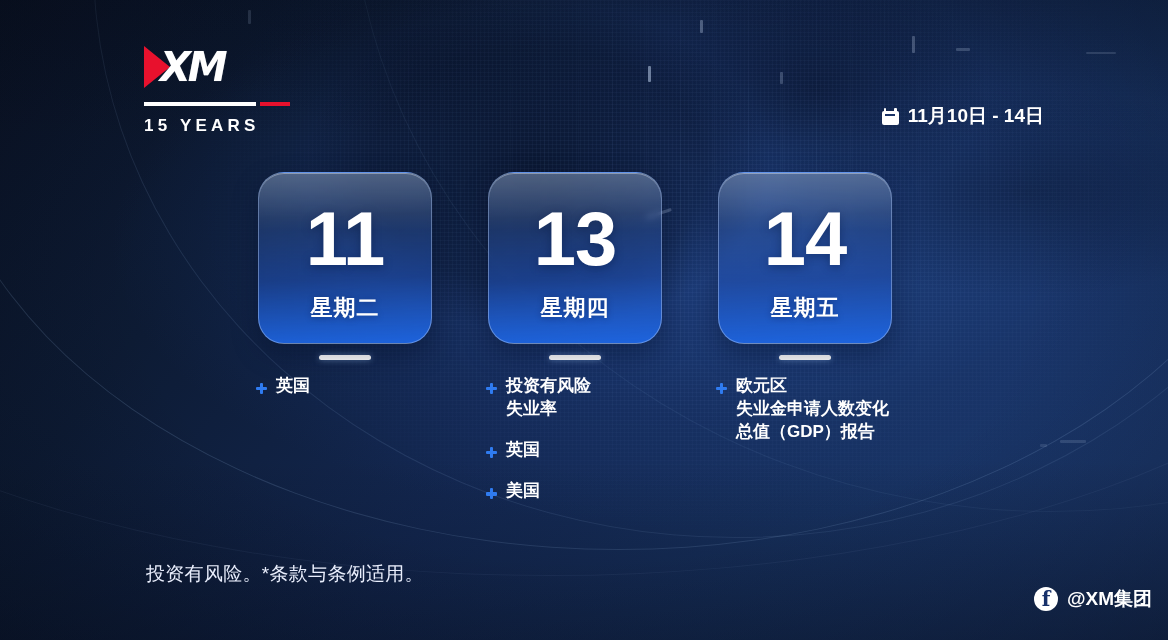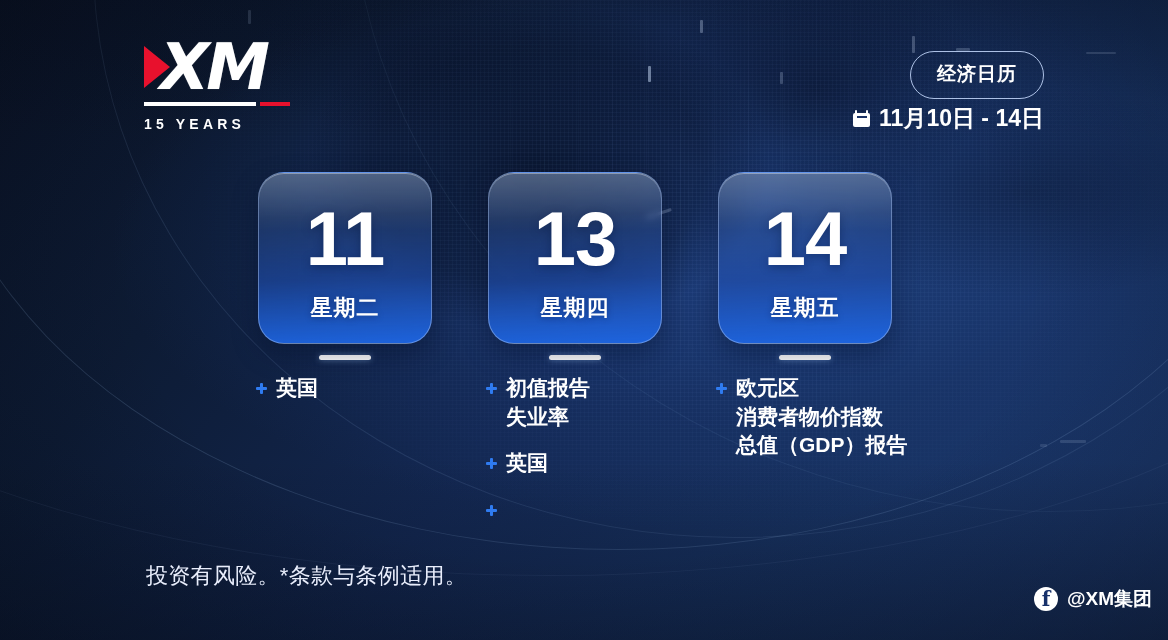--- a/index.html
+++ b/index.html
@@ -89,47 +89,47 @@
   .logo-arrow {
     position:absolute; left:0; top:12px;
     width:0; height:0;
     border-top:21px solid transparent;
     border-bottom:21px solid transparent;
     border-left:26px solid #e8112d;
   }
   .logo-xm {
     position:absolute; left:16px; top:0;
     font-family:"DejaVu Sans", sans-serif;
-    font-size:64px; font-weight:bold; font-style:italic;
+    font-size:40px; font-weight:bold; font-style:italic;
     letter-spacing:-3px; color:#ffffff; line-height:66px;
     text-shadow:0 0 1px rgba(255,255,255,.4);
   }
   .logo-rule { position:relative; height:5px; margin-top:2px; }
   .logo-rule .white { position:absolute; left:0; top:0; width:112px; height:4px; background:#ffffff; }
   .logo-rule .red   { position:absolute; left:116px; top:0; width:30px; height:4px; background:#e8112d; }
   .logo-years {
     margin-top:9px;
-    font-size:14px; font-weight:bold; letter-spacing:4.2px;
+    font-size:17px; font-weight:bold; letter-spacing:4.2px;
     color:#ffffff;
   }
 
   
   .pill {
     position:absolute; right:124px; top:51px;
     padding:9px 26px 11px;
     border:1.6px solid rgba(200,220,255,0.85);
     border-radius:26px;
     color:#ffffff; font-size:19px; font-weight:bold;
     letter-spacing:1px;
     white-space:nowrap;
   }
   .daterange {
     position:absolute; right:124px; top:103px;
     display:flex; align-items:center; gap:9px;
-    color:#ffffff; font-size:23px; font-weight:bold;
+    color:#ffffff; font-size:19px; font-weight:bold;
     white-space:nowrap;
   }
   .cal-icon { width:17px; height:17px; position:relative; flex:0 0 auto; }
   .cal-icon i { position:absolute; display:block; background:#ffffff; }
   .cal-icon .body { left:0; top:3px; width:17px; height:14px; border-radius:2px; }
   .cal-icon .notch { left:3.5px; top:6px; width:10px; height:2px; background:#1a3266; }
   .cal-icon .l1 { left:2px; top:0; width:2.4px; height:5px; border-radius:1px; }
   .cal-icon .l2 { right:2px; top:0; width:2.4px; height:5px; border-radius:1px; }
 
   
@@ -194,28 +194,28 @@
   .events.c2 { left:716px; width:230px; }
 
   .event { display:flex; gap:9px; margin-bottom:18px; }
   .event:last-child { margin-bottom:0; }
 
   .plus-icon { position:relative; width:11px; height:11px; flex:0 0 auto; margin-top:9px; }
   .plus-icon i { position:absolute; background:#2f7bf0; border-radius:1px; }
   .plus-icon .h { left:0; top:4px; width:11px; height:3.2px; }
   .plus-icon .v { left:4px; top:0; width:3.2px; height:11px; }
 
-  .event-text { color:#ffffff; font-size:21px; font-weight:bold; line-height:1.36; }
+  .event-text { color:#ffffff; font-size:17px; font-weight:bold; line-height:1.36; }
   .event-text .country { display:block; }
   .event-text .desc { display:block; white-space:pre-line; }
 
   
   .disclaimer {
     position:absolute; left:146px; top:561px;
-    color:#e9eefc; font-size:22px; letter-spacing:.3px;
+    color:#e9eefc; font-size:19px; letter-spacing:.3px;
   }
   .social {
     position:absolute; right:16px; top:586px;
     display:flex; align-items:center; gap:9px;
     color:#ffffff; font-size:19px; font-weight:bold;
   }
   .fb-icon {
     width:24px; height:24px; border-radius:50%;
     background:#ffffff; position:relative; flex:0 0 auto;
   }
@@ -262,21 +262,20 @@
       <div class="logo-arrow"></div>
       <div class="logo-xm">XM</div>
     </div>
     <div class="logo-rule">
       <div class="white"></div>
       <div class="red"></div>
     </div>
     <div class="logo-years">15 YEARS</div>
   </div>
 
-  <div class="pill">经济日历</div>
 
   <div class="daterange">
     <span class="cal-icon">
       <i class="body"></i>
         <i class="notch"></i>
         <i class="l1"></i>
         <i class="l2"></i>
     </span>
     <span>11月10日 - 14日</span>
   </div>
@@ -320,52 +319,53 @@
     </div>
   </div>
 
   <div class="events c1">
     <div class="event">
       <span class="plus-icon">
           <i class="h"></i>
           <i class="v"></i>
         </span>
       <span class="event-text">
-        <span class="country">初值报告</span>
+        <span class="country">投资有风险</span>
         <span class="desc">失业率</span>
       </span>
     </div>
     <div class="event">
       <span class="plus-icon">
           <i class="h"></i>
           <i class="v"></i>
         </span>
       <span class="event-text">
         <span class="country">英国</span>
       </span>
     </div>
     <div class="event">
       <span class="plus-icon">
           <i class="h"></i>
           <i class="v"></i>
         </span>
       <span class="event-text">
+        <span class="country">美国</span>
       </span>
     </div>
   </div>
 
   <div class="events c2">
     <div class="event">
       <span class="plus-icon">
           <i class="h"></i>
           <i class="v"></i>
         </span>
       <span class="event-text">
         <span class="country">欧元区</span>
-        <span class="desc">消费者物价指数
+        <span class="desc">失业金申请人数变化
 总值（GDP）报告</span>
       </span>
     </div>
   </div>
 
   <div class="disclaimer">投资有风险。*条款与条例适用。</div>
 
   <div class="social">
     <span class="fb-icon">
         <span>f</span>

